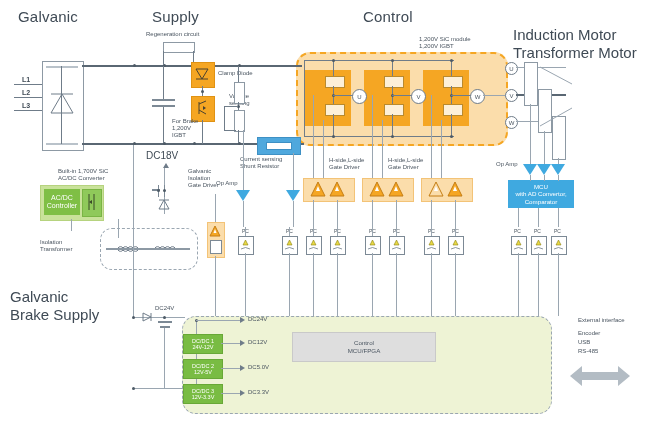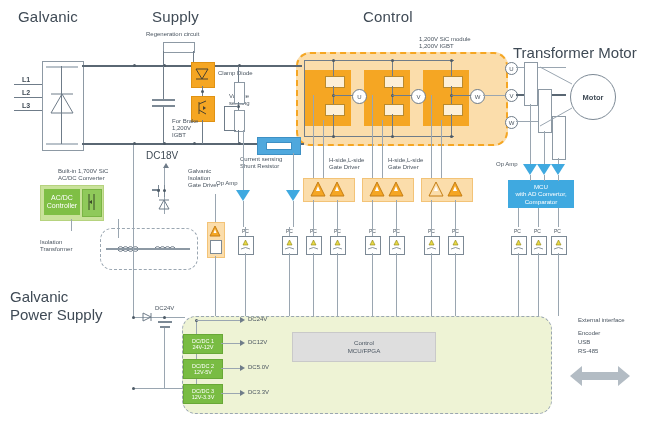--- a/index.html
+++ b/index.html
@@ -74,23 +74,24 @@
   svg{display:block;overflow:visible;}
 </style>
 </head>
 <body>
 
 <div id="stage">
 
   <div class="abs sect-title" style="left:18px;top:8px;">Galvanic</div>
   <div class="abs sect-title" style="left:152px;top:8px;">Supply</div>
   <div class="abs sect-title" style="left:363px;top:8px;">Control</div>
+  <div class="abs big-title" style="left:513px;top:26px;">Induction Motor</div>
   <div class="abs big-title" style="left:513px;top:44px;">Transformer Motor</div>
   <div class="abs big-title" style="left:10px;top:288px;">Galvanic</div>
-  <div class="abs big-title" style="left:10px;top:306px;">Power Supply</div>
+  <div class="abs big-title" style="left:10px;top:306px;">Brake Supply</div>
 
   <div class="abs inv-region" style="left:296px;top:52px;width:208px;height:90px;"></div>
 
   <div class="abs ctrl-region" style="left:182px;top:316px;width:368px;height:96px;"></div>
 
 
   <div class="abs outline" style="left:42px;top:61px;width:40px;height:88px;"></div>
   <div class="abs w wh" style="left:46px;top:66px;width:32px;height:2px;background:#b9c2ca;"></div>
   <div class="abs w wh" style="left:46px;top:143px;width:32px;height:2px;background:#b9c2ca;"></div>
   <div class="abs w wv" style="left:61px;top:66px;height:78px;"></div>
@@ -268,21 +269,20 @@
   <div class="abs circle" style="left:505px;top:116px;width:11px;height:11px;">W</div>
 
   <div class="abs w wh wlight" style="left:516px;top:67px;width:50px;"></div>
   <div class="abs w wh wthick" style="left:516px;top:94px;width:50px;height:2px;"></div>
   <div class="abs w wh wlight" style="left:516px;top:121px;width:50px;"></div>
 
   <div class="abs outline" style="left:524px;top:62px;width:12px;height:42px;"></div>
   <div class="abs outline" style="left:538px;top:89px;width:12px;height:42px;"></div>
   <div class="abs outline" style="left:552px;top:116px;width:12px;height:42px;"></div>
 
-  <div class="abs motor" style="left:570px;top:74px;width:44px;height:44px;">Motor</div>
   <svg class="abs" style="left:540px;top:60px;" width="48" height="72">
     <line x1="0" y1="7" x2="32" y2="24" stroke="#9aa6b1" stroke-width="1"></line>
     <line x1="0" y1="66" x2="32" y2="48" stroke="#9aa6b1" stroke-width="1"></line>
   </svg>
 
   <div class="abs tiny" style="left:496px;top:161px;">Op Amp</div>
   <div class="abs w wv wlight" style="left:530px;top:104px;height:60px;"></div>
   <div class="abs w wv wlight" style="left:544px;top:131px;height:33px;"></div>
   <div class="abs w wv wlight" style="left:558px;top:158px;height:6px;"></div>
   <div class="abs opamp" style="left:523px;top:164px;"></div>

